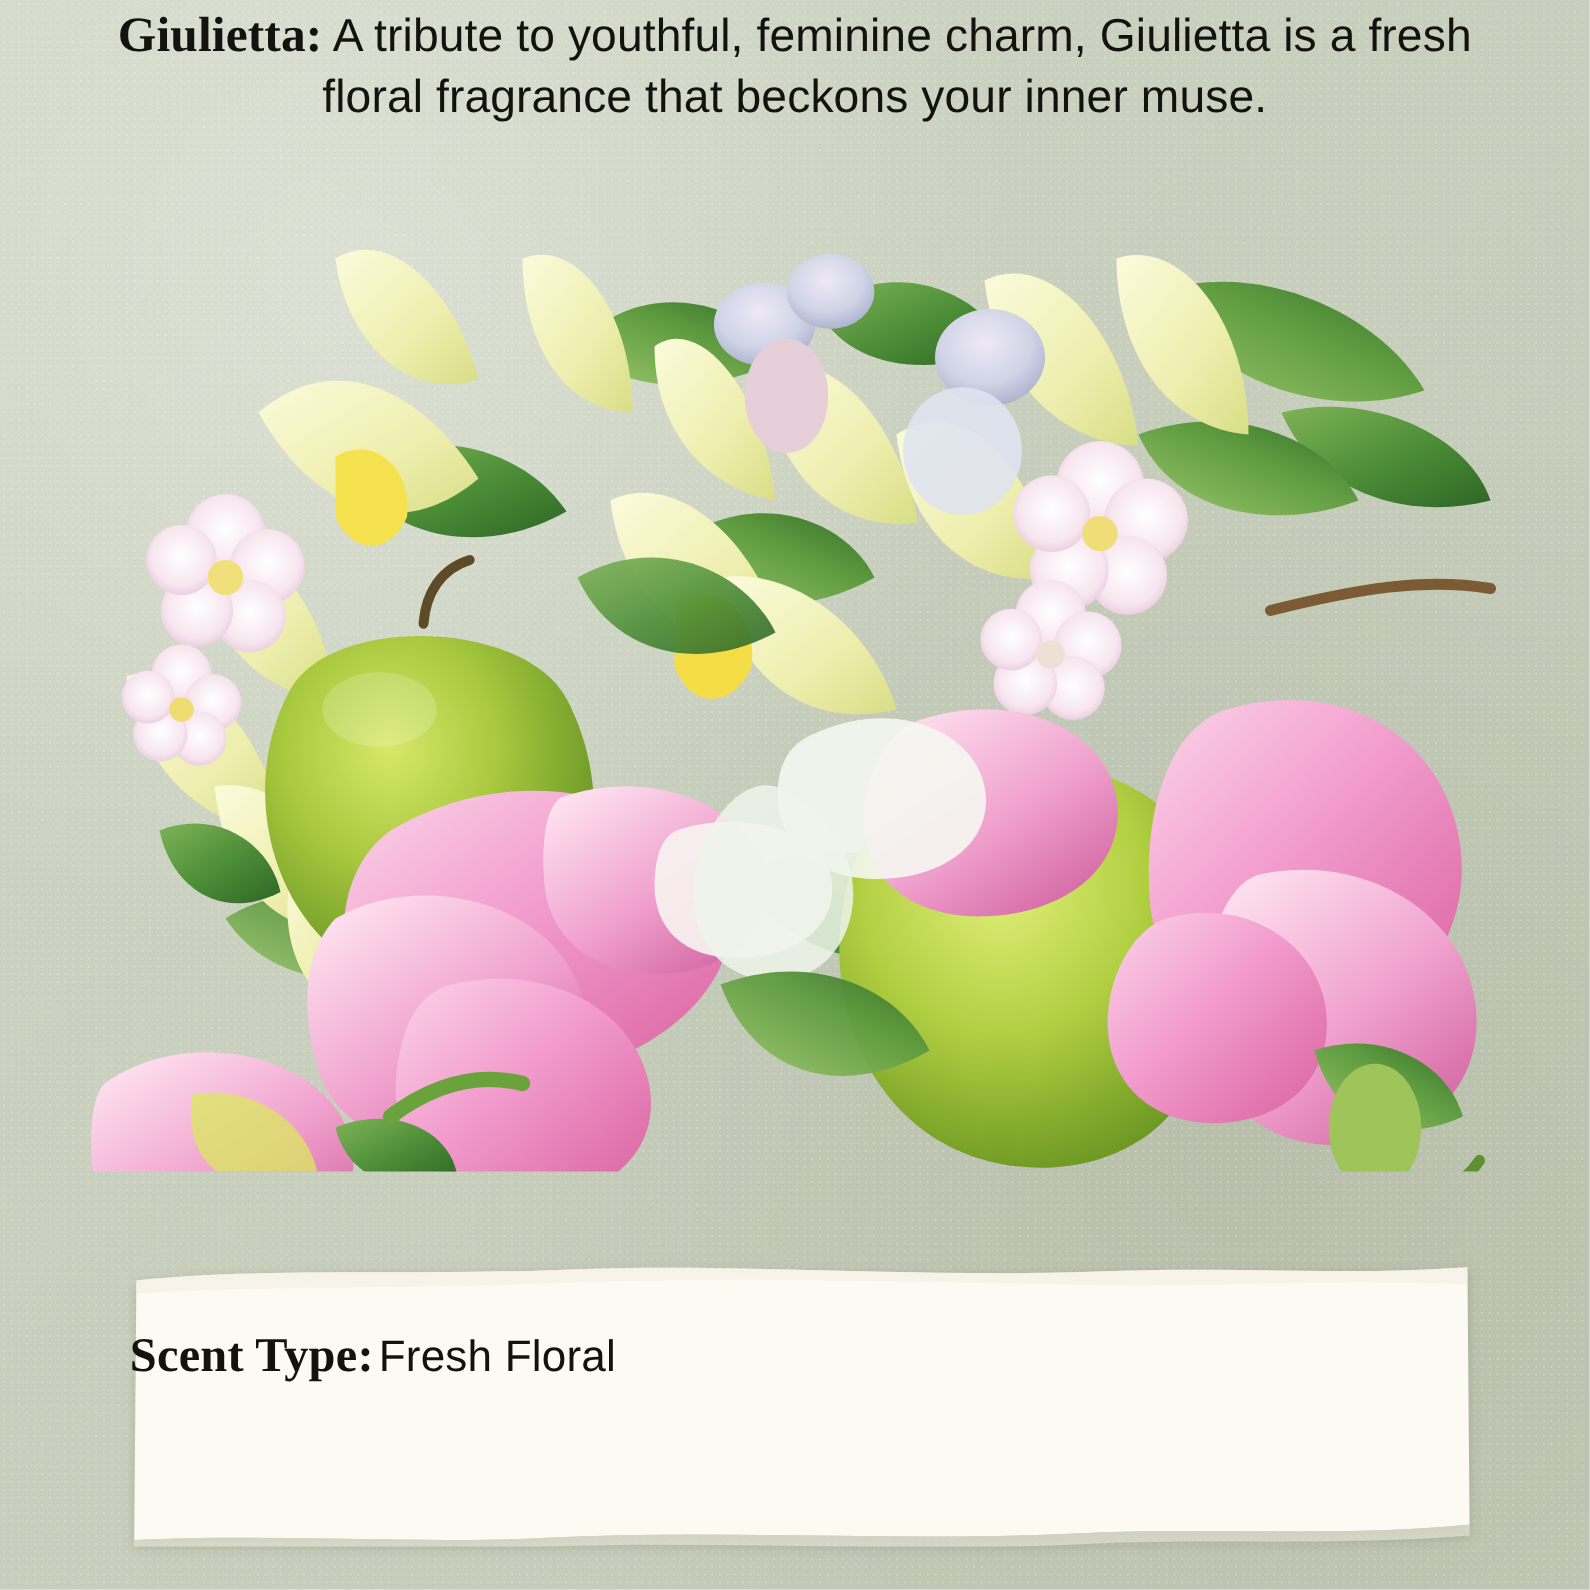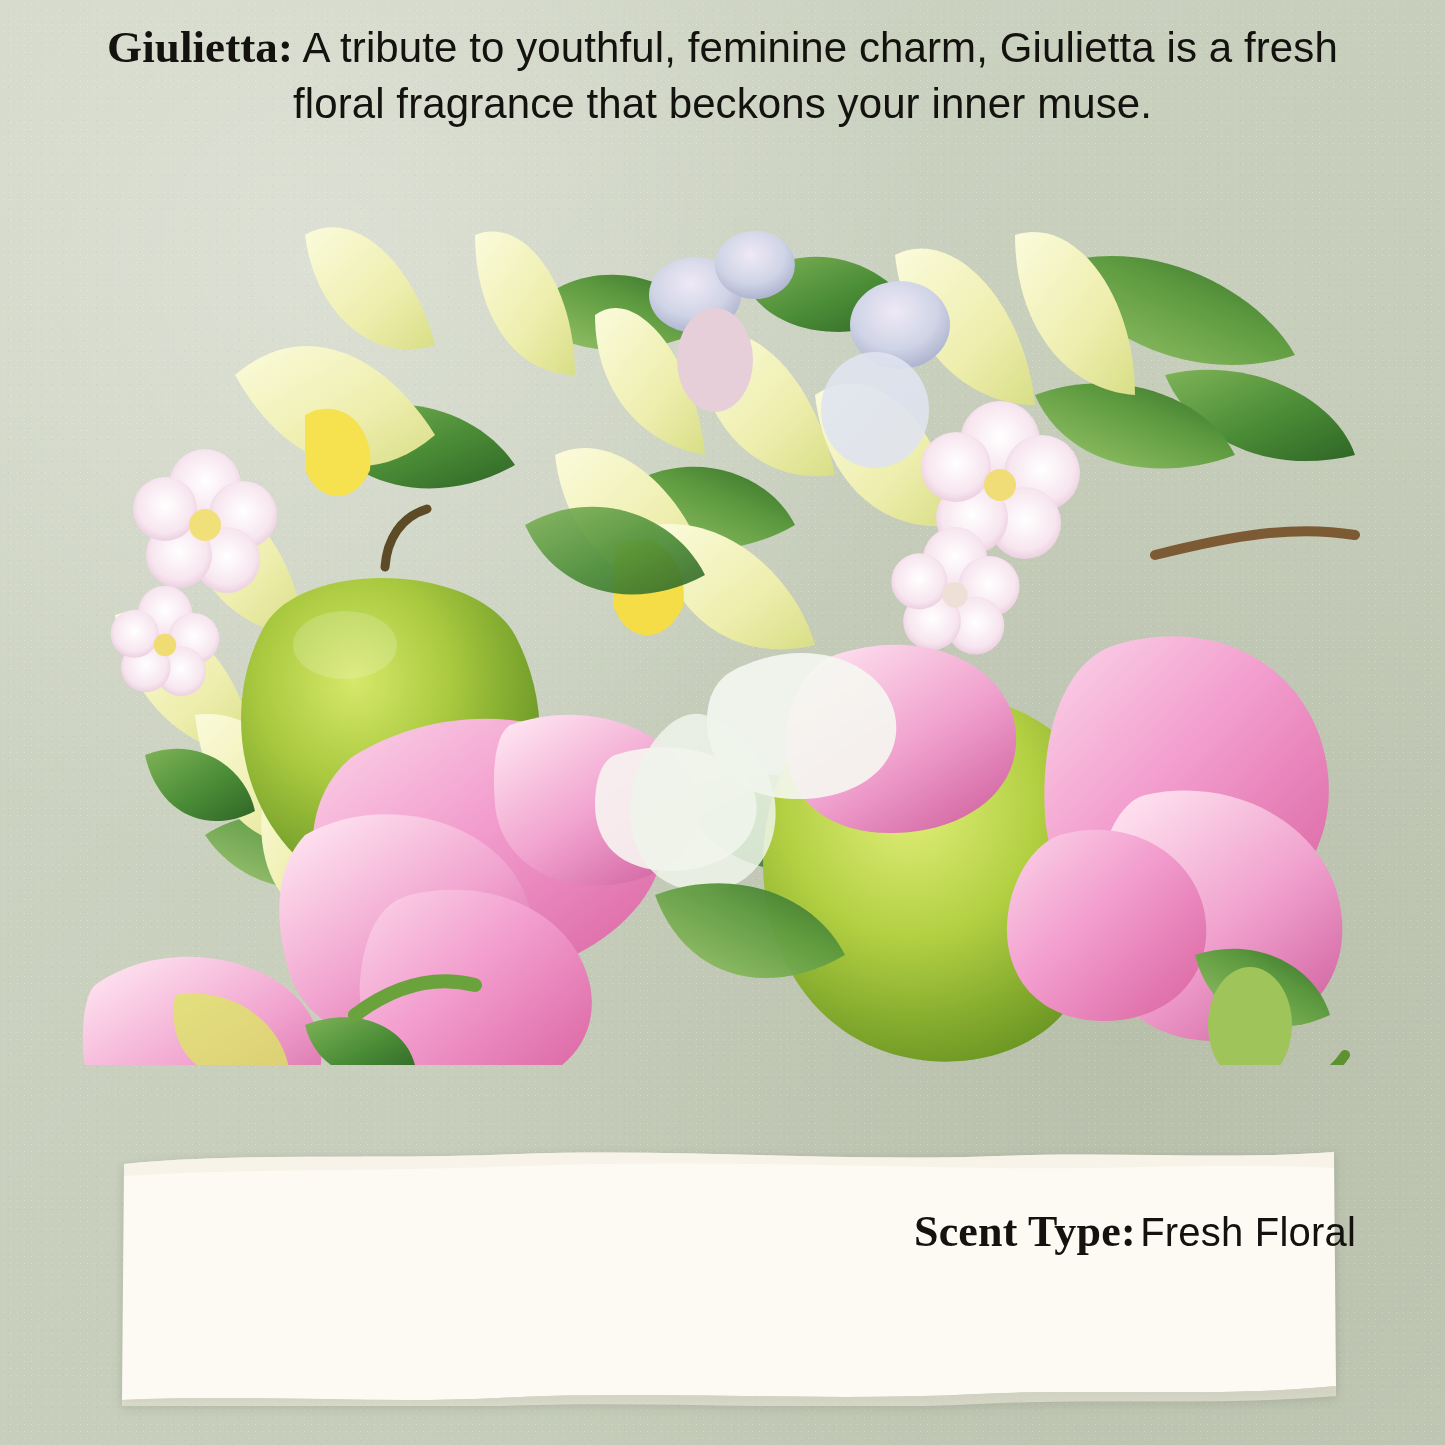--- a/index.html
+++ b/index.html
@@ -33,21 +33,21 @@
       radial-gradient(rgba(120,130,105,0.18) 0.6px, rgba(120,130,105,0) 0.7px);
     background-size: 7px 7px, 11px 11px;
     background-position: 0 0, 3px 5px;
     opacity: 0.8;
     pointer-events: none;
   }
 
   
   .headline {
     position: absolute;
-    top: 18px;
+    top: 2px;
     left: 60px;
     width: 1325px;
     text-align: center;
     font-size: 42px;
     line-height: 1.30;
     color: #14120f;
     letter-spacing: 0.1px;
   }
   .headline .name {
     font-family: "Liberation Serif", serif;
@@ -75,23 +75,23 @@
   }
   .label-card .torn {
     position: absolute;
     inset: 0;
     filter: drop-shadow(0 3px 5px rgba(80,90,70,0.25));
   }
   .label-card .torn svg { display: block; width: 100%; height: 100%; }
 
   .label-line {
     position: absolute;
-    left: 16px;
+    left: 0;
     width: 100%;
-    text-align: right;
+    text-align: left;
     color: #14120f;
     white-space: nowrap;
   }
   .label-line .lbl {
     font-family: "Liberation Serif", serif;
     font-weight: bold;
     font-size: 44px;
     letter-spacing: 0.2px;
   }
   .label-line .val {

